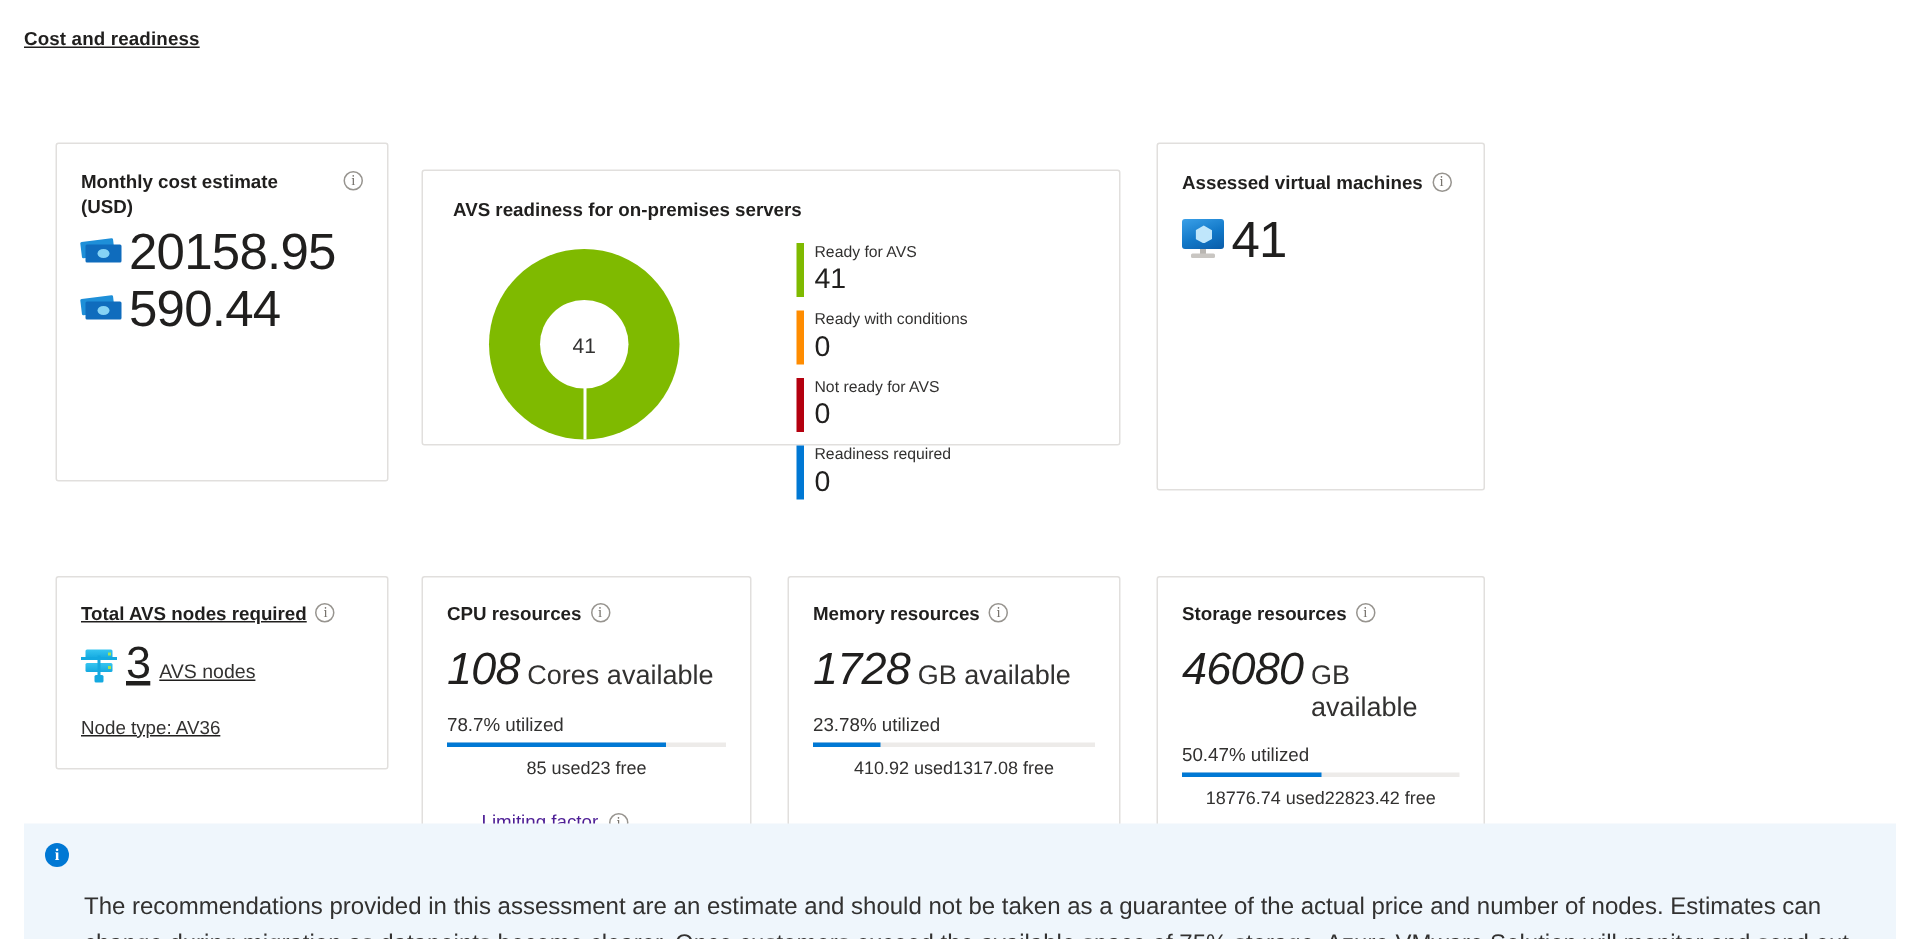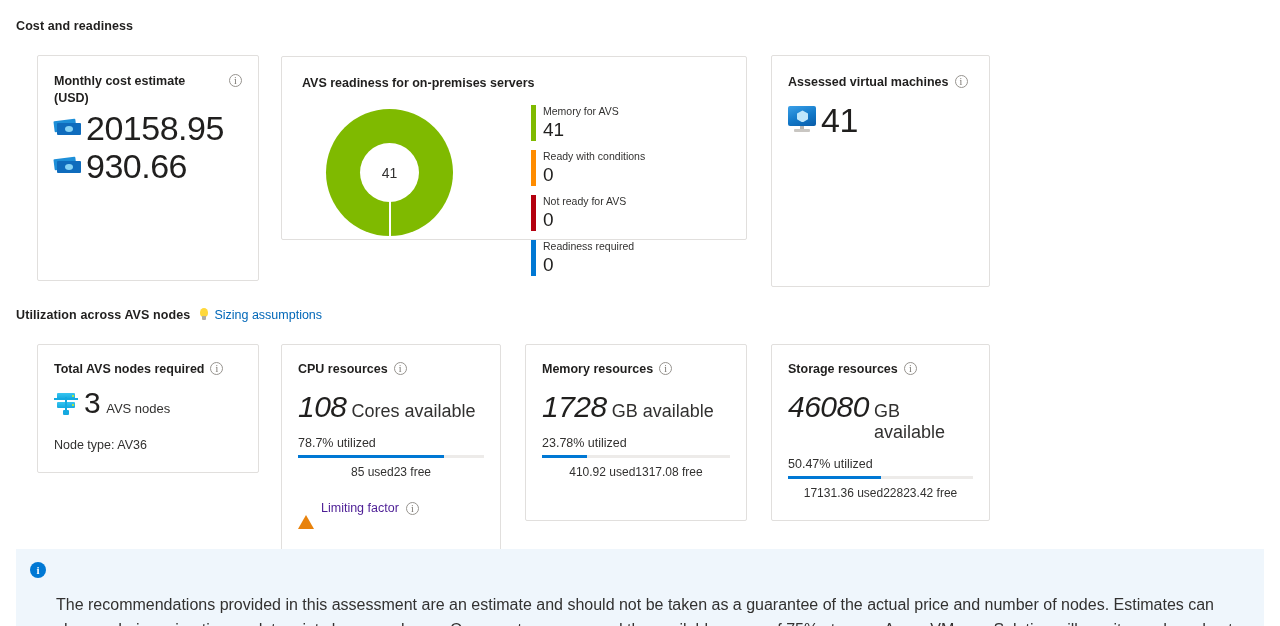--- a/index.html
+++ b/index.html
@@ -15,21 +15,21 @@
 
   
   .section-title {
     position: absolute;
     font-size: 12.5px;
     font-weight: bold;
     color: #201f1e;
     letter-spacing: .1px;
     white-space: nowrap;
   }
-  #sec1 { left: 16px; top: 19px; }
+  #sec1 { left: 16px; top: 19px; text-decoration: underline; }
   #sec2row { position: absolute; left: 16px; top: 308px; display: flex; align-items: center; gap: 8px; }
   #sec2row .section-title { position: static; }
   .sizing-link {
     display: inline-flex; align-items: center; gap: 4px;
     font-size: 12.5px; color: #0067b8; text-decoration: none;
     white-space: nowrap;
   }
   .sizing-link .label { text-decoration: none; }
   .bulb { display: inline-block; width: 12px; height: 14px; position: relative; }
   .bulb .glass {
@@ -40,20 +40,21 @@
     position: absolute; left: 4px; top: 8px; width: 4px; height: 4px;
     background: #b0aca4; border-radius: 0 0 1px 1px;
   }
 
   
   .card {
     position: absolute;
     background: #ffffff;
     border: 1px solid #e1dfdd;
     border-radius: 2px;
+    margin-top: 40px;
   }
   .card-title {
     display: flex; align-items: flex-start; gap: 6px;
     font-size: 12.5px; font-weight: bold; color: #201f1e;
     line-height: 1.35;
   }
   .card-title .txt { max-width: 175px; }
 
   .info-icon {
     flex: 0 0 auto;
@@ -235,42 +236,42 @@
       </span>
       <span class="big-num">20158.95</span>
     </div>
 
     <div style="display:flex; align-items:center; gap:4px; margin-top:4px;">
       <span class="money-icon">
         <span class="bill-back"></span>
           <span class="bill-front"></span>
           <span class="coin"></span>
       </span>
-      <span class="big-num">930.66</span>
-    </div>
-  </div>
-
-  <div class="card" style="left:281px; top:56px; width:466px; height:184px; padding:18px 20px 12px 20px;">
+      <span class="big-num">590.44</span>
+    </div>
+  </div>
+
+  <div class="card" style="left:281px; top:73px; width:466px; height:184px; padding:18px 20px 12px 20px;">
     <div class="card-title">
       <span class="txt" style="max-width:400px;">AVS readiness for on-premises servers</span>
     </div>
 
     <div class="donut-wrap" style="left:44px; top:52px;">
       <div class="donut" style="--c1:#7FBA00;">
         <div class="ring"></div>
         <div class="seam"></div>
         <div class="hole">41</div>
       </div>
     </div>
 
     <div class="legend" style="left:249px; top:48px;">
       <div class="legend-item">
         <div class="legend-swatch" style="background:#7FBA00;"></div>
         <div class="legend-text">
-          <div class="lbl">Memory for AVS</div>
+          <div class="lbl">Ready for AVS</div>
           <div class="val">41</div>
         </div>
       </div>
       <div class="legend-item">
         <div class="legend-swatch" style="background:#FF8C00;"></div>
         <div class="legend-text">
           <div class="lbl">Ready with conditions</div>
           <div class="val">0</div>
         </div>
       </div>
@@ -300,32 +301,22 @@
       <span class="vm-icon">
         <span class="screen"></span>
           <span class="cube"></span>
           <span class="neck"></span>
           <span class="foot"></span>
       </span>
       <span class="big-num">41</span>
     </div>
   </div>
 
-  <div id="sec2row">
-    <div class="section-title">Utilization across AVS nodes</div>
-    <a class="sizing-link" href="#">
-      <span class="bulb">
-        <span class="glass"></span>
-          <span class="base"></span>
-      </span>
-      <span class="label">Sizing assumptions</span>
-    </a>
-  </div>
-
-  <div class="card" style="left:37px; top:344px; width:222px; height:129px; padding:16px 16px 0 16px;">
+
+  <div class="card" style="left:37px; top:344px; width:222px; height:129px; padding:16px 16px 0 16px;text-decoration:underline;">
     <div class="card-title">
       <span class="txt">Total AVS nodes required</span>
       <span class="info-icon"></span>
     </div>
     <div style="display:flex; align-items:baseline; gap:6px; margin-top:10px;">
       <span class="rack-icon" style="align-self:center;">
         <span class="r1"></span>
           <span class="led1"></span>
         <span class="bar-top"></span>
         <span class="r2"></span>
@@ -389,21 +380,21 @@
     </div>
     <div class="util-head">
       <span class="num">46080</span>
       <span class="lbl">GB available</span>
     </div>
     <div class="util-pct">50.47% utilized</div>
     <div class="bar-track">
       <div class="bar-fill" style="width:50.47%;"></div>
     </div>
     <div class="bar-foot">
-      <span>17131.36 used</span>
+      <span>18776.74 used</span>
       <span>22823.42 free</span>
     </div>
   </div>
 
   <div class="banner">
     <span class="bicon"></span>
     <div class="btext">The recommendations provided in this assessment are an estimate and should not be taken as a guarantee of the actual price and number of nodes. Estimates can change during migration as datapoints become clearer. Once customers exceed the available space of 75% storage, Azure VMware Solution will monitor and send out communication to recommend adding more node(s) as accordance with stated SLA terms and conditions.</div>
   </div>
 
 </div>

